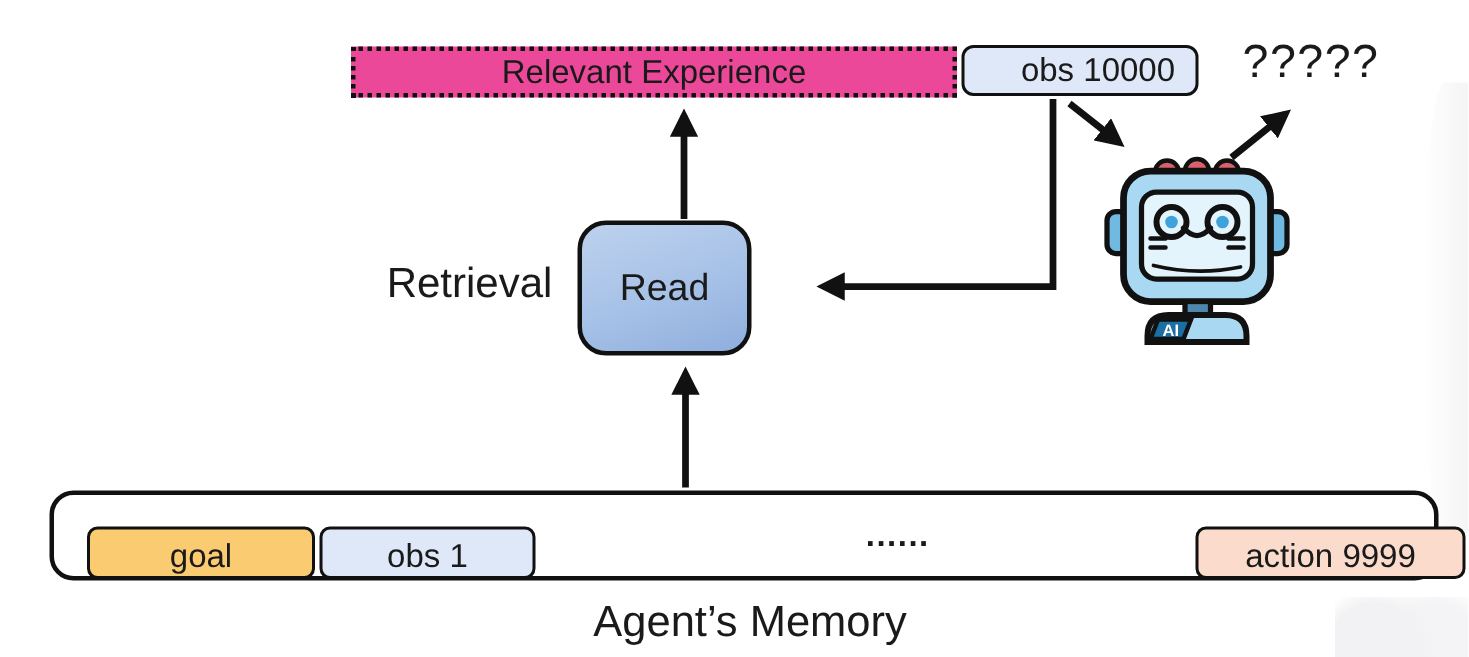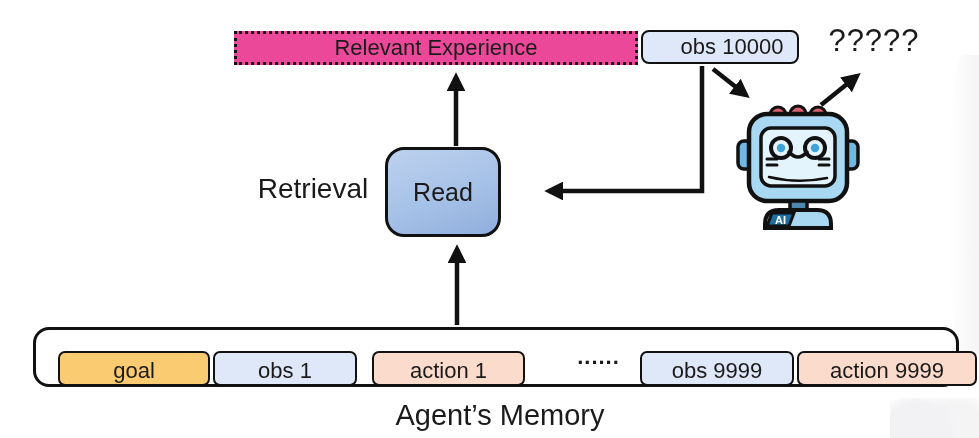--- a/index.html
+++ b/index.html
@@ -176,27 +176,21 @@
   </div>
 
 
   <div class="abs memory-box">
     <div class="chip chip-goal" style="left:22px; width:152px;">
       <span>goal</span>
     </div>
     <div class="chip chip-obs" style="left:177px; width:144px;">
       <span>obs 1</span>
     </div>
-    <div class="chip chip-action" style="left:336px; width:153px;">
-      <span>action 1</span>
-    </div>
     <div class="mem-dots">......</div>
-    <div class="chip chip-obs" style="left:604px; width:154px;">
-      <span>obs 9999</span>
-    </div>
     <div class="chip chip-action" style="left:761px; width:180px;">
       <span>action 9999</span>
     </div>
   </div>
 
   <div class="abs memory-caption">Agent’s Memory</div>
 
 </div>
 
 </body></html>

